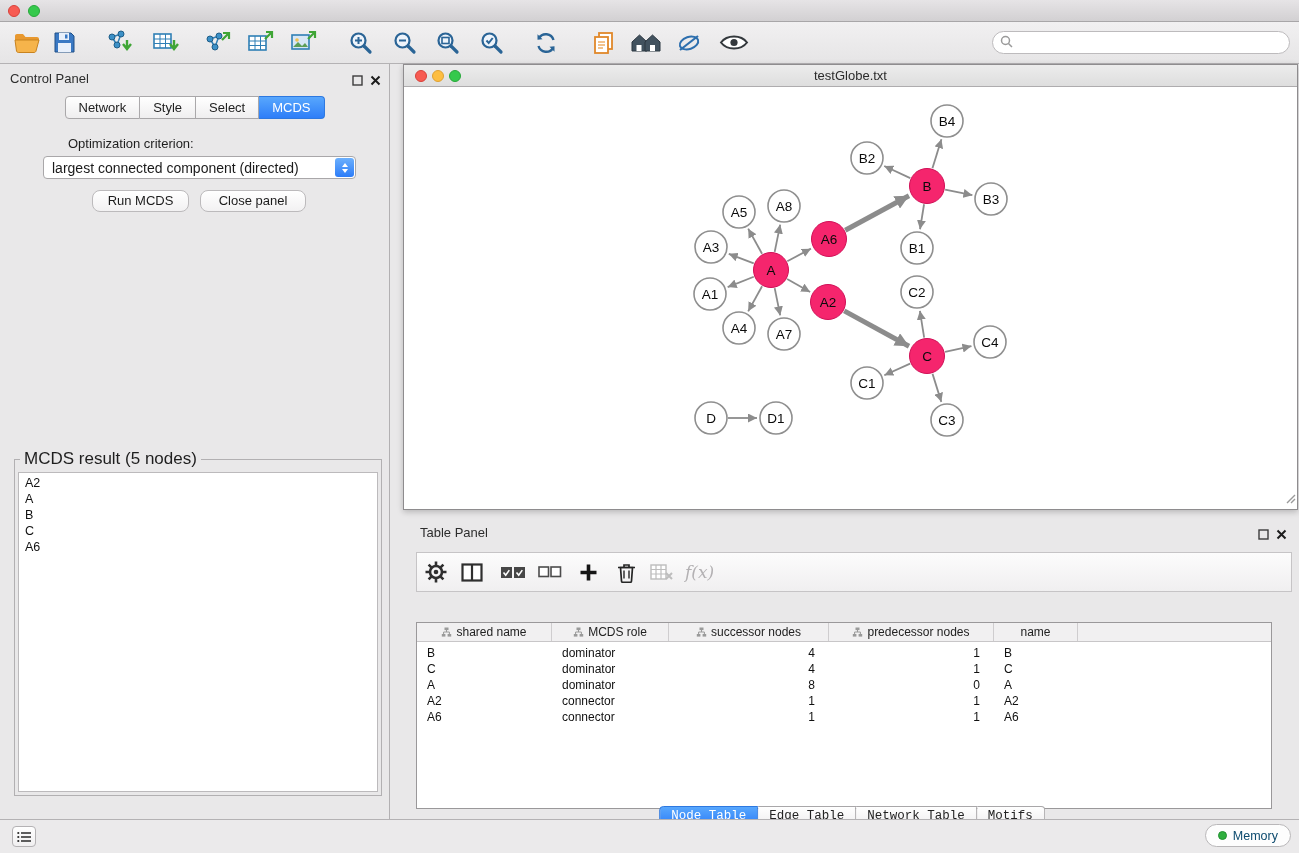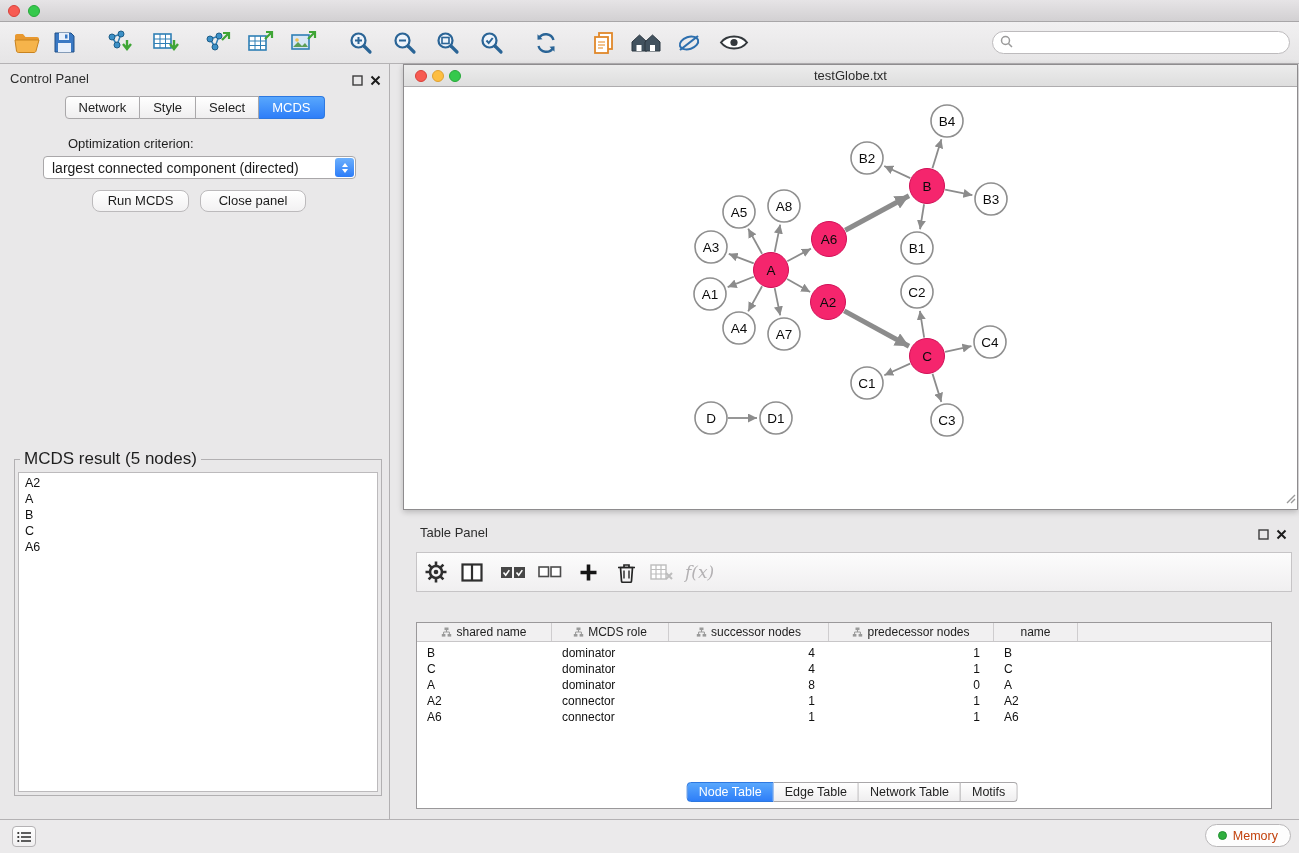--- a/index.html
+++ b/index.html
@@ -91,32 +91,32 @@
   .th { display:flex; align-items:center; justify-content:center; gap:4px; font-size:12px; color:#222;
         border-right:1px solid #cfcdcf; }
   .tbody { padding-top:3px; }
   .tr { display:flex; height:16px; align-items:center; }
   .td { font-size:12px; color:#111; overflow:hidden; white-space:nowrap; }
   .c1 { width:135px; } .c2 { width:117px; } .c3 { width:160px; } .c4 { width:165px; }
   .c5 { width:84px; } .c6 { flex:1; border-right:none; }
   .td.c1, .td.c2, .td.c5 { padding-left:10px; }
   .td.c3, .td.c4 { text-align:right; padding-right:14px; }
 
-  .tp-tabs { position:absolute; top:782px; left:852px; transform:translateX(-50%); display:flex; }
+  .tp-tabs { position:absolute; top:806px; left:852px; transform:translateX(-50%); display:flex;font-family:Liberation Mono, monospace; }
   .tp-tabs .seg { font-size:12.5px; padding:2px 11px; }
 
   
   .statusbar { position:absolute; left:0; top:819px; width:1299px; height:34px; background:#ebeaeb;
                border-top:1px solid #b4b2b4; }
   .list-btn { position:absolute; left:12px; top:6px; width:24px; height:21px;
               background:linear-gradient(#ffffff,#f0eff0); border:1px solid #b4b2b4; border-radius:4px;
               display:flex; align-items:center; justify-content:center; }
   .memory-btn { position:absolute; right:8px; top:4px; height:23px; background:#fdfdfd;
                 border:1px solid #b9b7b9; border-radius:12px; display:flex; align-items:center;
-                gap:6px; padding:0 12px; font-size:12.5px; color:#c2410c; }
+                gap:6px; padding:0 12px; font-size:12.5px; color:#0c4a6e; }
   .memory-dot { width:9px; height:9px; border-radius:50%; background:#2fae3e; border:1px solid #229030; }
 </style>
 </head>
 <body>
 
 <div class="screen">
 
   <div class="titlebar">
     <div class="tl red" style="left:8px"></div>
     <div class="tl green" style="left:28px"></div>

